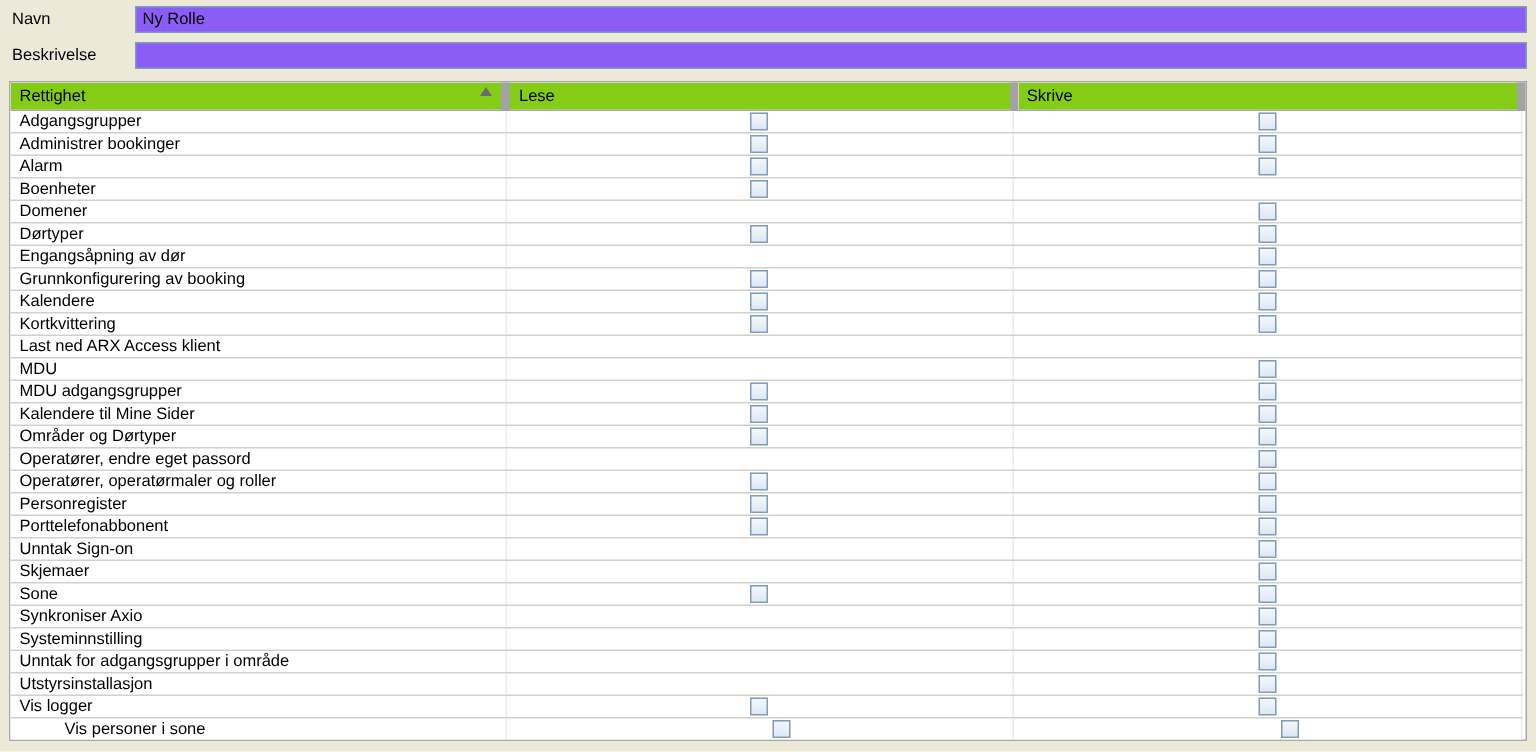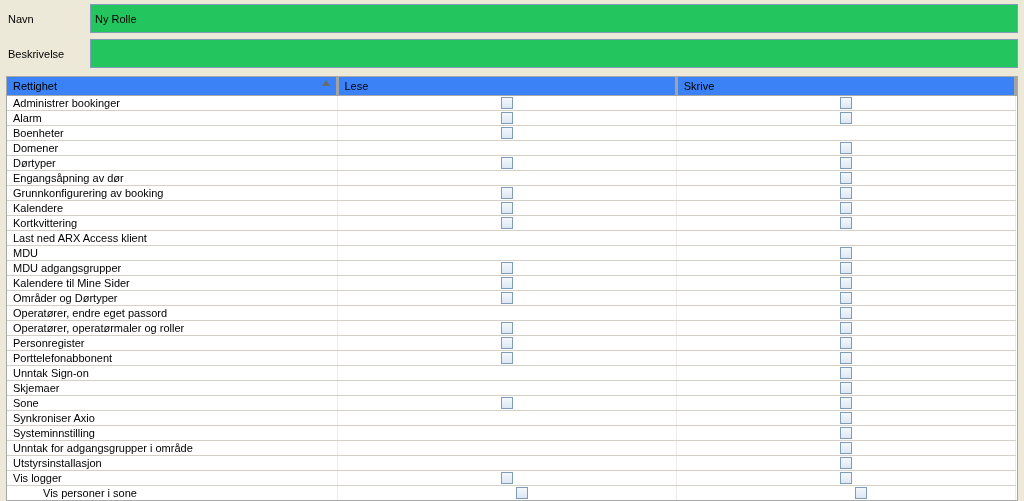--- a/index.html
+++ b/index.html
@@ -18,43 +18,43 @@
     display: flex;
     align-items: center;
     margin-bottom: 6px;
   }
   .form-label {
     width: 84px;
     padding-left: 2px;
   }
   .form-input {
     flex: 1;
-    height: 29px;
+    height: 18px;
     border: 1px solid #7f9db9;
-    background: #22c55e;
+    background: #8b5cf6;
     font: inherit;
     padding: 1px 4px;
     outline: none;
   }
   .table-wrap {
     margin: 0 6px 6px 6px;
     border: 1px solid #a9a9a9;
     background: #fff;
   }
   table {
     width: 100%;
     border-collapse: collapse;
     table-layout: fixed;
   }
   thead th {
-    background: #3b82f6;
+    background: #84cc16;
     font-weight: normal;
     text-align: left;
     padding: 2px 6px;
-    border-right: 3px solid #a3a3a3;
+    border-right: 6px solid #a3a3a3;
     border-bottom: 1px solid #a9a9a9;
     height: 18px;
     position: relative;
   }
   th .sort-arrow {
     position: absolute;
     right: 6px;
     top: 3px;
     width: 0; height: 0;
     border-left: 4px solid transparent;
@@ -110,20 +110,25 @@
         <th>
           <span>Lese</span>
         </th>
         <th>
           <span>Skrive</span>
         </th>
       </tr>
     </thead>
     <tbody id="rows-body">
         <tr>
+          <td>Adgangsgrupper</td>
+          <td class="col-cb"><span class="cb"></span></td>
+          <td class="col-cb"><span class="cb"></span></td>
+        </tr>
+        <tr>
           <td>Administrer bookinger</td>
           <td class="col-cb"><span class="cb"></span></td>
           <td class="col-cb"><span class="cb"></span></td>
         </tr>
         <tr>
           <td>Alarm</td>
           <td class="col-cb"><span class="cb"></span></td>
           <td class="col-cb"><span class="cb"></span></td>
         </tr>
         <tr>

